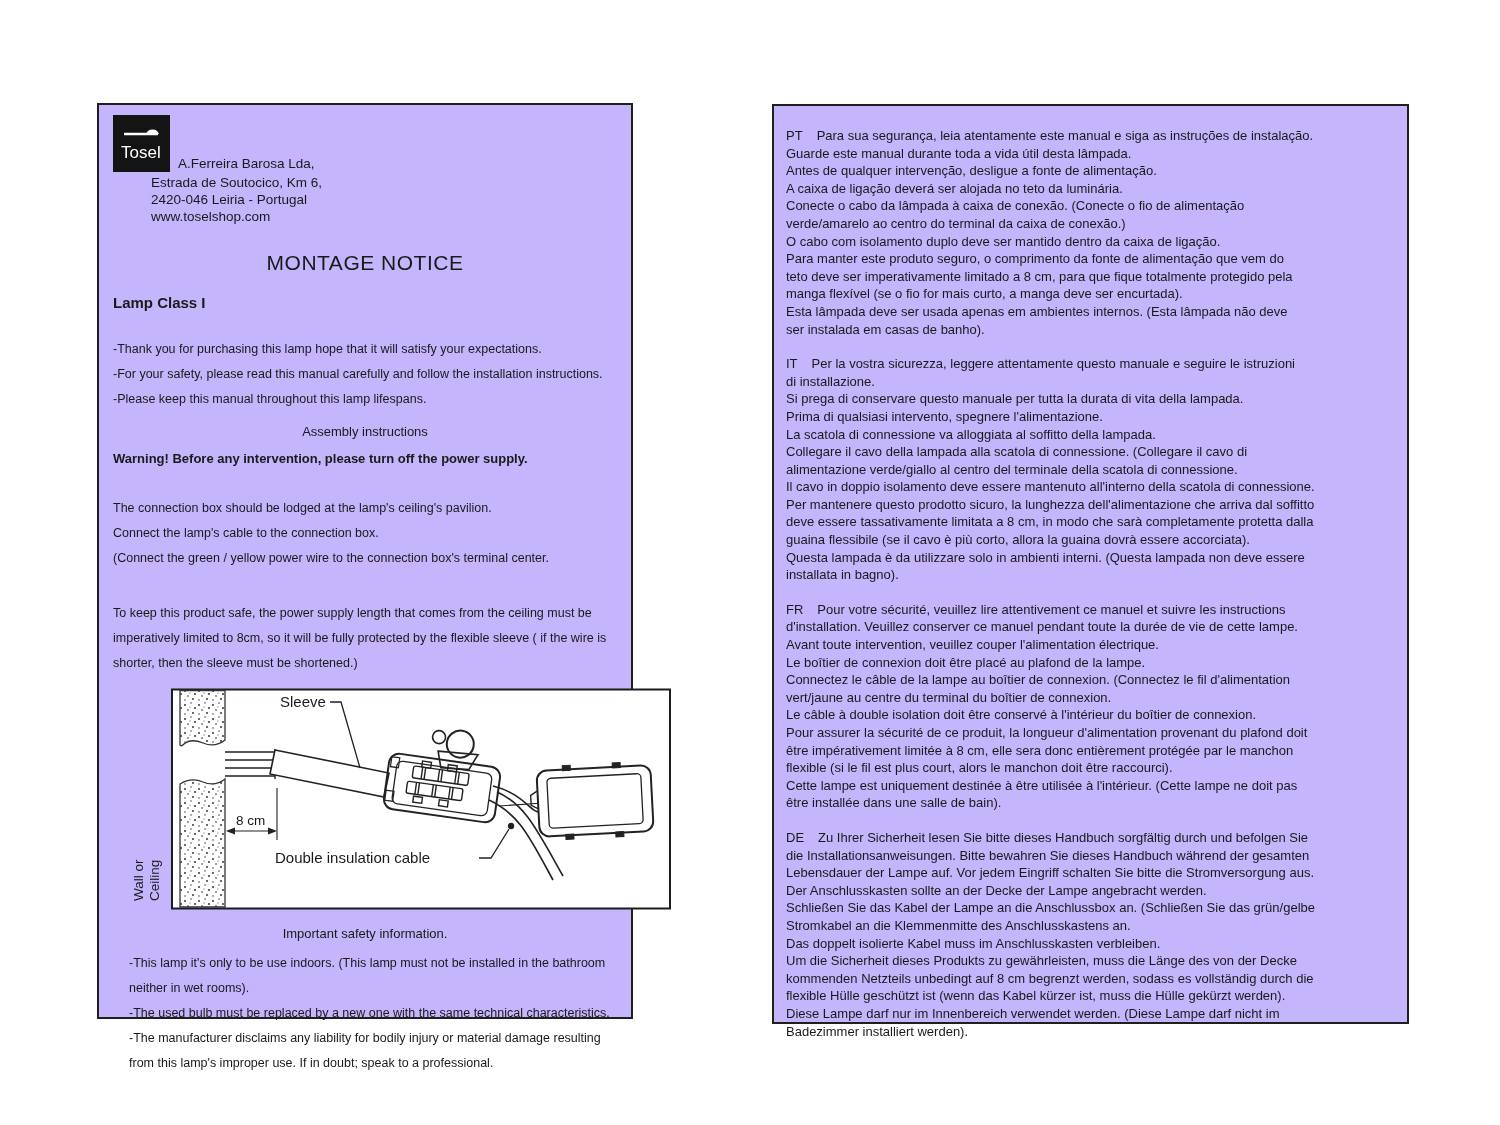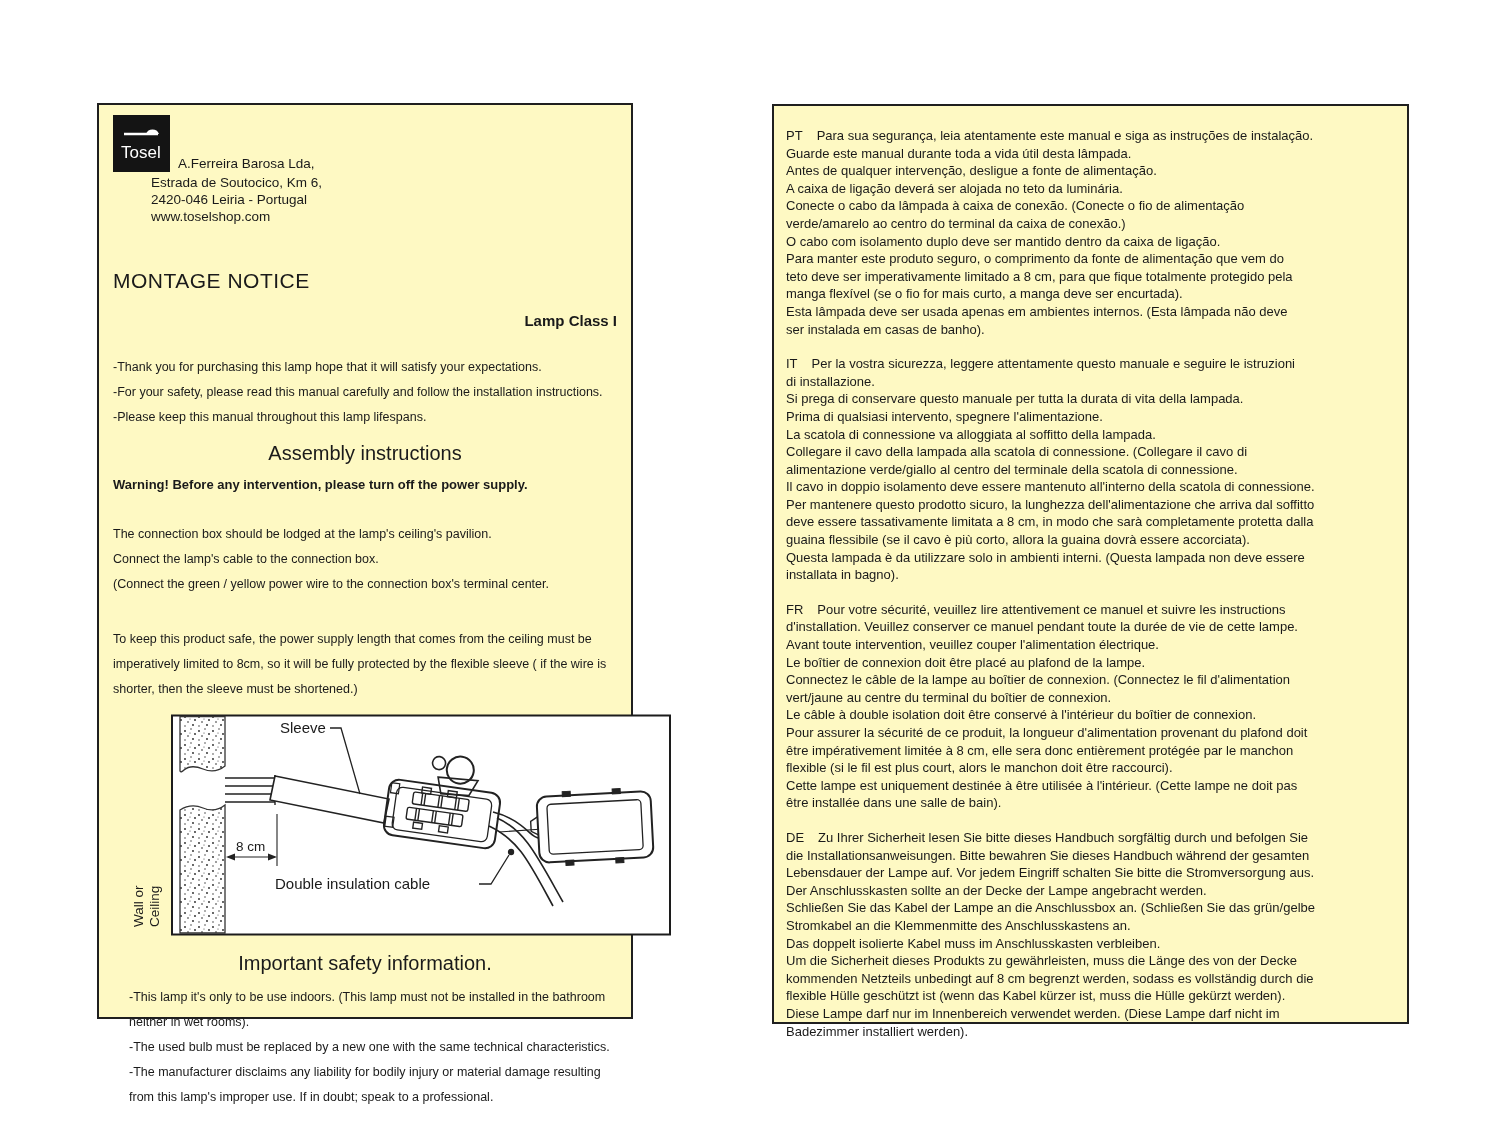--- a/index.html
+++ b/index.html
@@ -1,34 +1,34 @@
 <!DOCTYPE html>
 <html><head>
 <meta charset="utf-8">
 <style>
   html,body{margin:0;padding:0;background:#e9e9e9;}
   .page{
     position:relative;width:1500px;height:1125px;background:#ffffff;
     font-family:"Liberation Sans",sans-serif;color:#1a1a1a;overflow:hidden;
   }
-  .panel{position:absolute;background:#fef9c3;border:2px solid #1f1f1f;box-sizing:border-box;}
+  .panel{position:absolute;background:#c4b5fd;border:2px solid #1f1f1f;box-sizing:border-box;}
   .panel-left{left:97px;top:103px;width:536px;height:916px;padding:10px 14px;}
   .panel-right{left:772px;top:104px;width:637px;height:920px;padding:8px 12px;}
 
   .brand-row{display:flex;align-items:flex-end;gap:8px;}
   .logo-box{width:57px;height:57px;flex:0 0 auto;}
   .company{font-size:13.5px;line-height:15px;padding-bottom:1px;}
   .address{font-size:13.5px;line-height:17px;white-space:pre-line;margin-top:2px;margin-left:38px;}
 
-  .doc-title{text-align:left;font-size:21px;letter-spacing:.5px;margin-top:44px;}
-  .doc-subtitle{text-align:right;font-size:15px;font-weight:bold;margin-top:19px;}
+  .doc-title{text-align:center;font-size:21px;letter-spacing:.5px;margin-top:26px;}
+  .doc-subtitle{text-align:left;font-size:15px;font-weight:bold;margin-top:19px;}
 
   .body-text{font-size:12.5px;line-height:25px;white-space:pre-line;}
   .intro{margin-top:26px;}
-  .section-heading{text-align:center;font-size:20px;margin-top:12px;}
+  .section-heading{text-align:center;font-size:13px;margin-top:12px;}
   .warning{font-size:13px;font-weight:bold;margin-top:12px;}
   .para{margin-top:30px;}
 
   .diagram-wrap{margin-top:12px;margin-left:14px;}
   .diagram-wrap svg{display:block;}
   .diag-label{font-size:15px;fill:#1a1a1a;}
   .diag-label-small{font-size:13.5px;fill:#1a1a1a;}
   .safety-heading{margin-top:16px;}
   .safety-para{margin-top:10px;margin-left:16px;}
 

